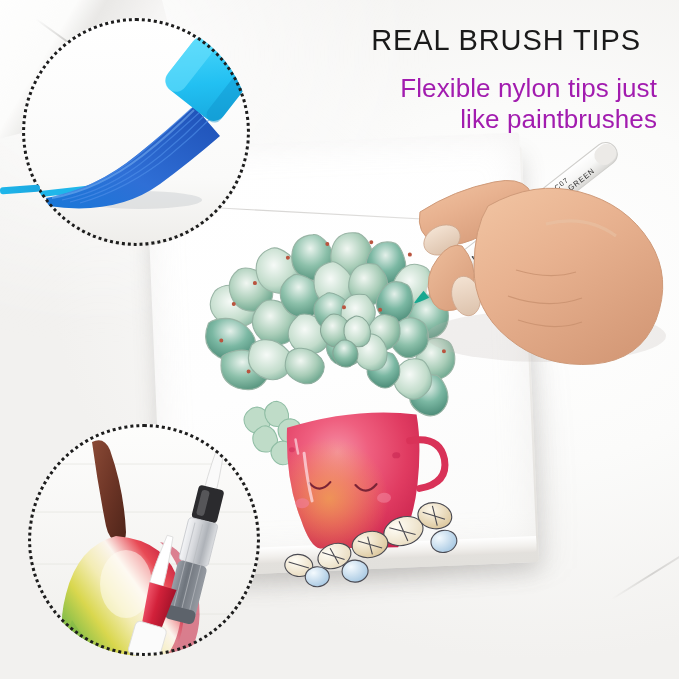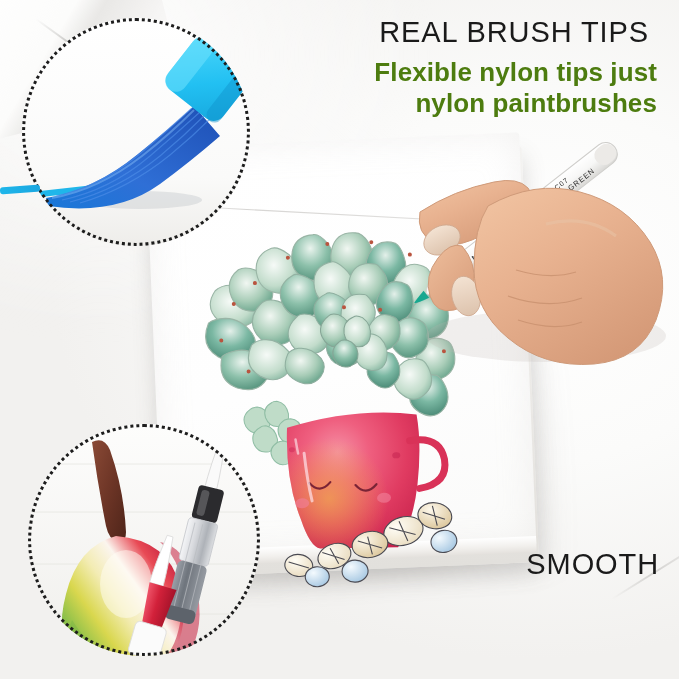--- a/index.html
+++ b/index.html
@@ -167,28 +167,28 @@
   }
   #copy-top    { right: 22px; top: 8px;  width: 400px; }
   #copy-bottom { right: 20px; top: 548px; width: 440px; }
 
   .headline {
     font-size: 29px;
     line-height: 1.14;
     font-weight: 400;
     letter-spacing: .9px;
     color: #1a1a1a;
-    margin: 8px;
+    margin: 16px;
   }
   .subline {
     font-size: 26px;
     line-height: 1.18;
-    font-weight: 700;
+    font-weight: 400;
     letter-spacing: .1px;
-    color: #4d7c0f;
+    color: #a21caf;
     margin: 3px 0 0 0;
   }
   .headline-2 {
     font-size: 29px;
     line-height: 1.16;
     font-weight: 400;
     letter-spacing: .9px;
     color: #1a1a1a;
     margin: 0;
   }
@@ -543,23 +543,23 @@
         </g>
       </svg>
     </div>
     <div class="inset-ring"></div>
   </div>
 
   <div class="text-block" id="copy-top">
     <p class="headline">REAL BRUSH TIPS</p>
     <p class="subline">
       <span>Flexible nylon tips just</span><br>
-      <span>nylon paintbrushes</span>
+      <span>like paintbrushes</span>
     </p>
   </div>
 
   <div class="text-block" id="copy-bottom">
     <p class="headline-2">
-      <span>SMOOTH</span><br>
+      <br>
     </p>
   </div>
 
 </div>
 
 </body></html>

